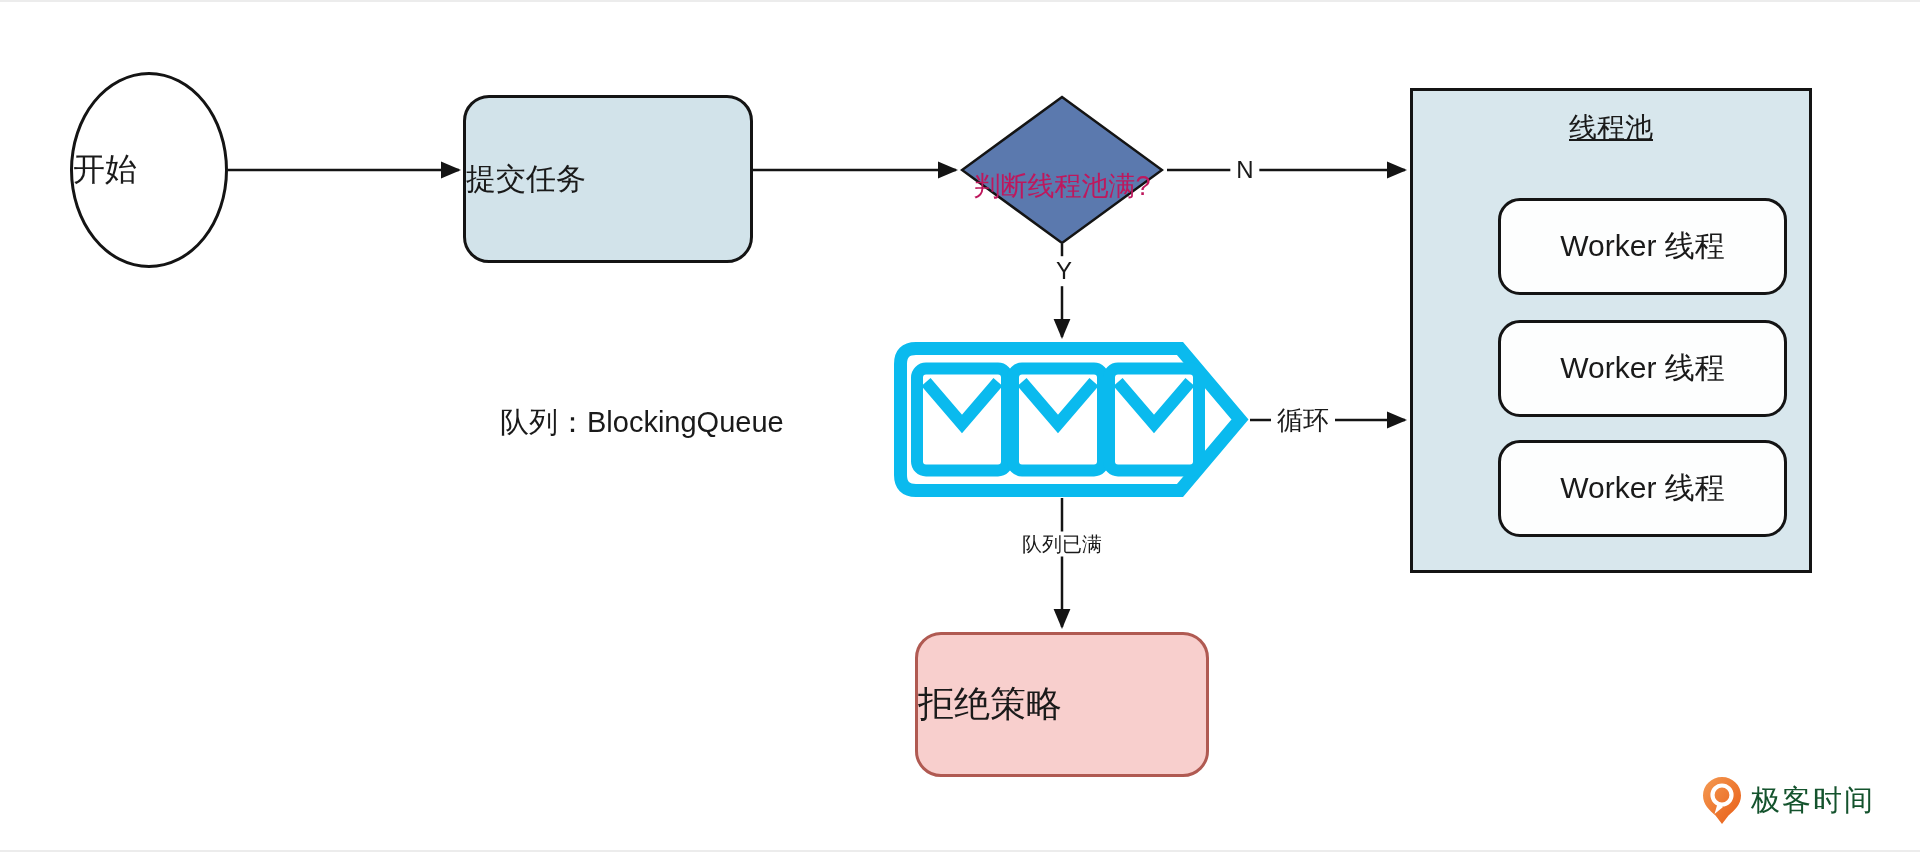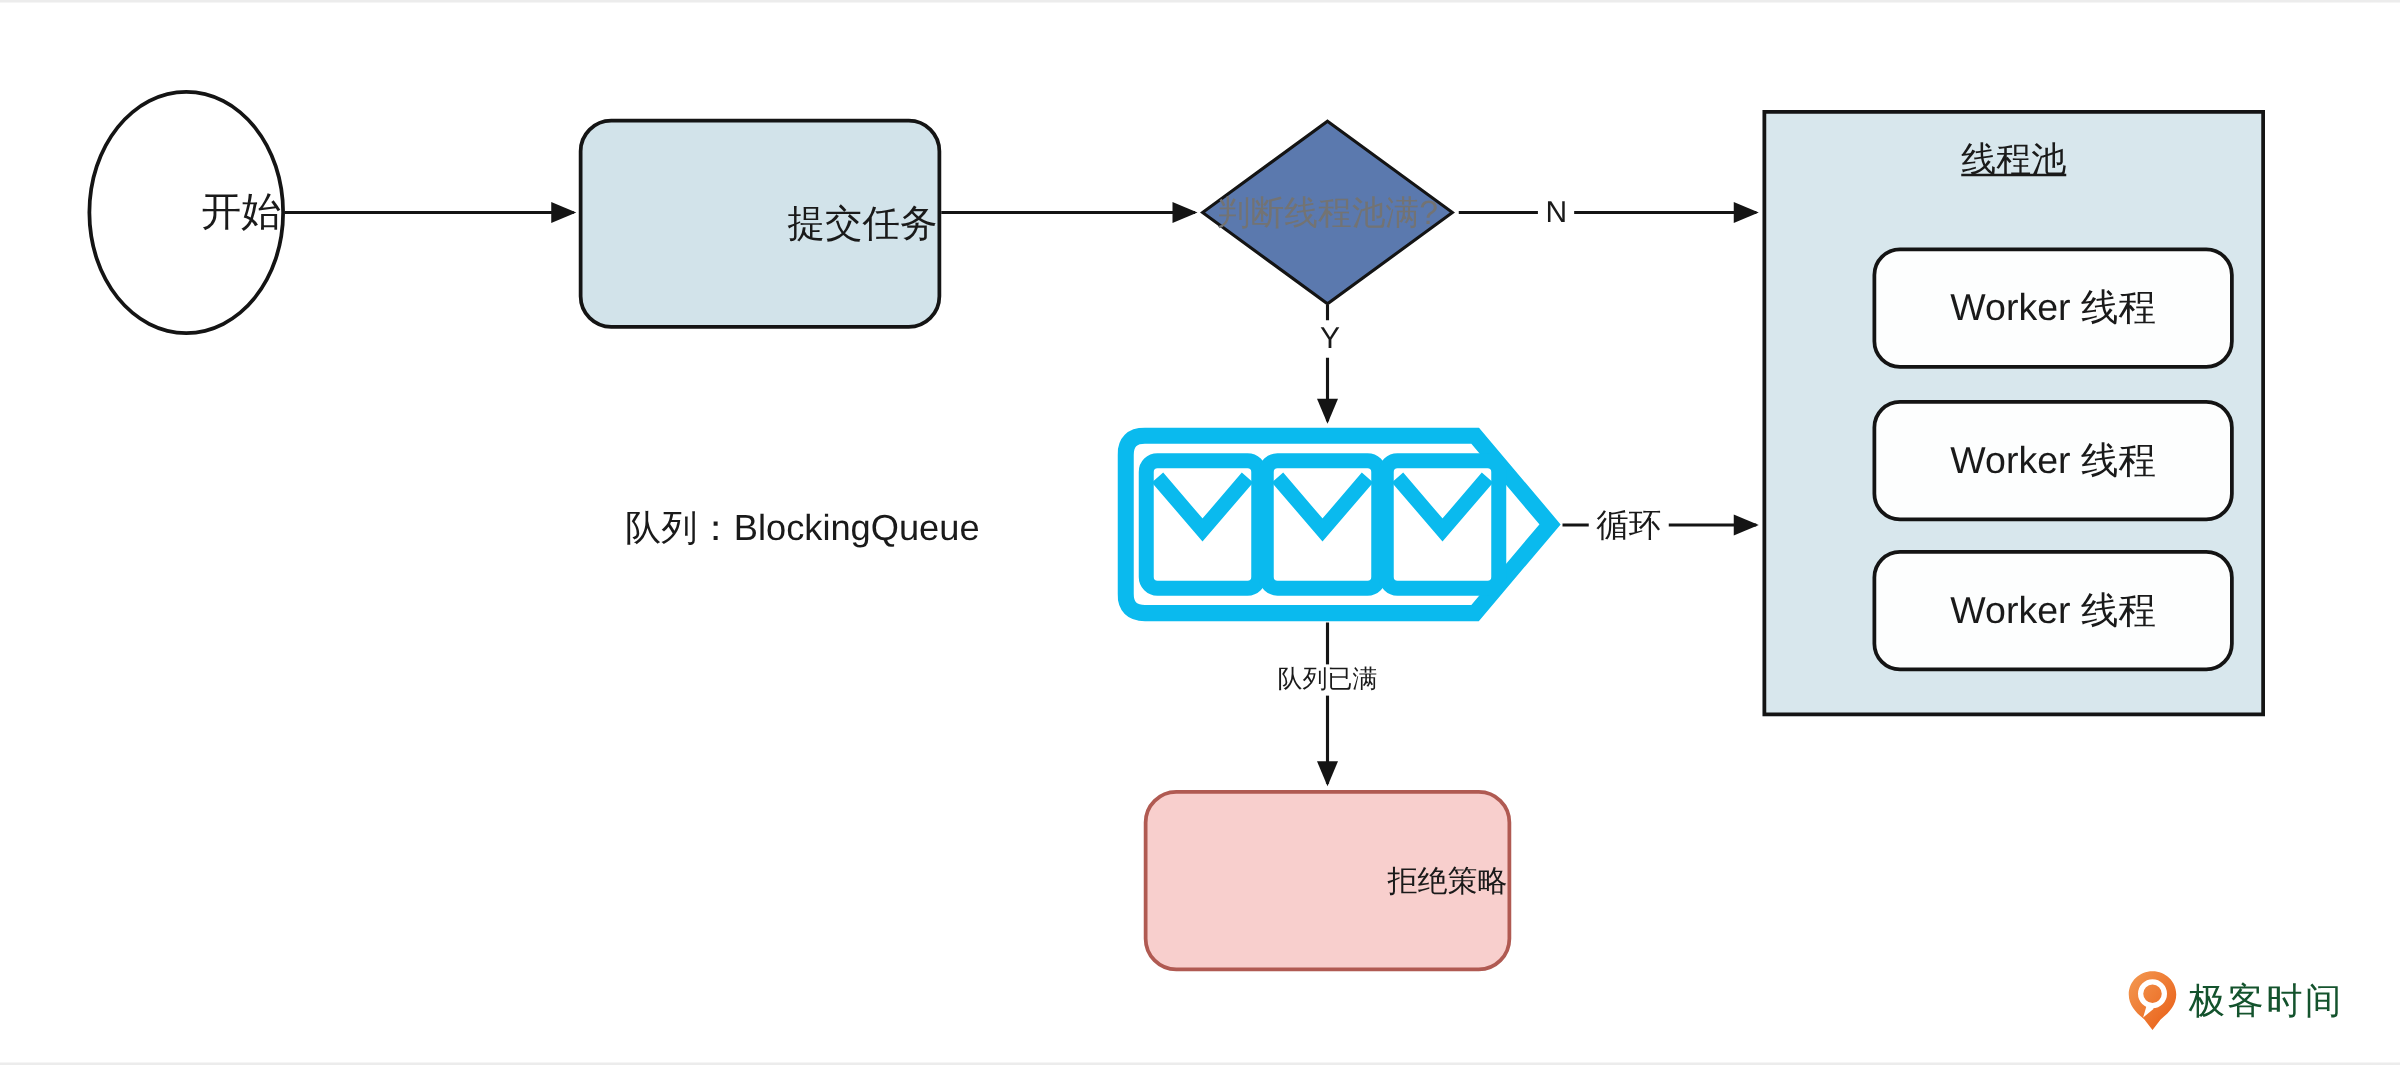--- a/index.html
+++ b/index.html
@@ -2,52 +2,52 @@
 <html><head>
 <meta charset="utf-8">
 <style>
   html,body{margin:0;padding:0;background:#ffffff;}
   .canvas{
     position:relative;width:1920px;height:852px;background:#ffffff;overflow:hidden;
     font-family:"Liberation Sans","DejaVu Sans",sans-serif;color:#1a1a1a;
   }
   .edge-line{position:absolute;left:0;top:0;width:1920px;height:2px;background:#ececec;}
   .edge-line.bottom{top:auto;bottom:0;}
-  .node{position:absolute;display:flex;align-items:center;justify-content:flex-end;box-sizing:border-box;}
+  .node{position:absolute;display:flex;align-items:center;justify-content:flex-start;box-sizing:border-box;}
   .start-ellipse{
     left:70px;top:72px;width:158px;height:196px;border:3px solid #141414;border-radius:50%;
     background:#ffffff;font-size:32px;
   }
   .submit-box{
     left:463px;top:95px;width:290px;height:168px;border:3px solid #141414;border-radius:26px;
     background:#d2e3ea;font-size:30px;
   }
   .decision-wrap{position:absolute;left:960px;top:95px;width:204px;height:150px;}
   .decision-text{
-    position:absolute;left:0;top:0;width:100%;height:100%;display:flex;align-items:center;justify-content:center;
-    color:#737373;font-size:27px;white-space:nowrap;
+    position:absolute;left:0;top:16px;width:100%;height:100%;display:flex;align-items:center;justify-content:center;
+    color:#be185d;font-size:27px;white-space:nowrap;
   }
   .pool-box{
     position:absolute;left:1410px;top:88px;width:402px;height:485px;box-sizing:border-box;
     border:3px solid #141414;background:#d8e7ed;
   }
   .pool-title{position:absolute;left:0;top:18px;width:100%;text-align:center;font-size:28px;text-decoration:underline;}
   .worker-box{
     position:absolute;left:85px;width:289px;height:97px;box-sizing:border-box;
     border:3px solid #141414;border-radius:22px;background:#fdfefe;
     display:flex;align-items:center;justify-content:center;font-size:30px;
   }
   .worker-1{top:107px;} .worker-2{top:229px;} .worker-3{top:349px;}
   .queue-svg{position:absolute;left:894px;top:342px;}
   .queue-label{
     position:absolute;left:500px;top:403px;width:338px;text-align:left;font-size:29px;white-space:nowrap;
   }
   .reject-box{
     left:915px;top:632px;width:294px;height:145px;border:3px solid #b05a52;border-radius:26px;
-    background:#f8cfcd;font-size:24px;
+    background:#f8cfcd;font-size:36px;
   }
   .edge-label{
     position:absolute;transform:translate(-50%,-50%);background:#ffffff;padding:1px 6px;
     white-space:nowrap;line-height:1.15;
   }
   .lbl-n{left:1245px;top:170px;font-size:24px;}
   .lbl-y{left:1064px;top:271px;font-size:24px;}
   .lbl-loop{left:1303px;top:421px;font-size:26px;}
   .lbl-full{left:1062px;top:544px;font-size:20px;}
   .arrows{position:absolute;left:0;top:0;pointer-events:none;}

